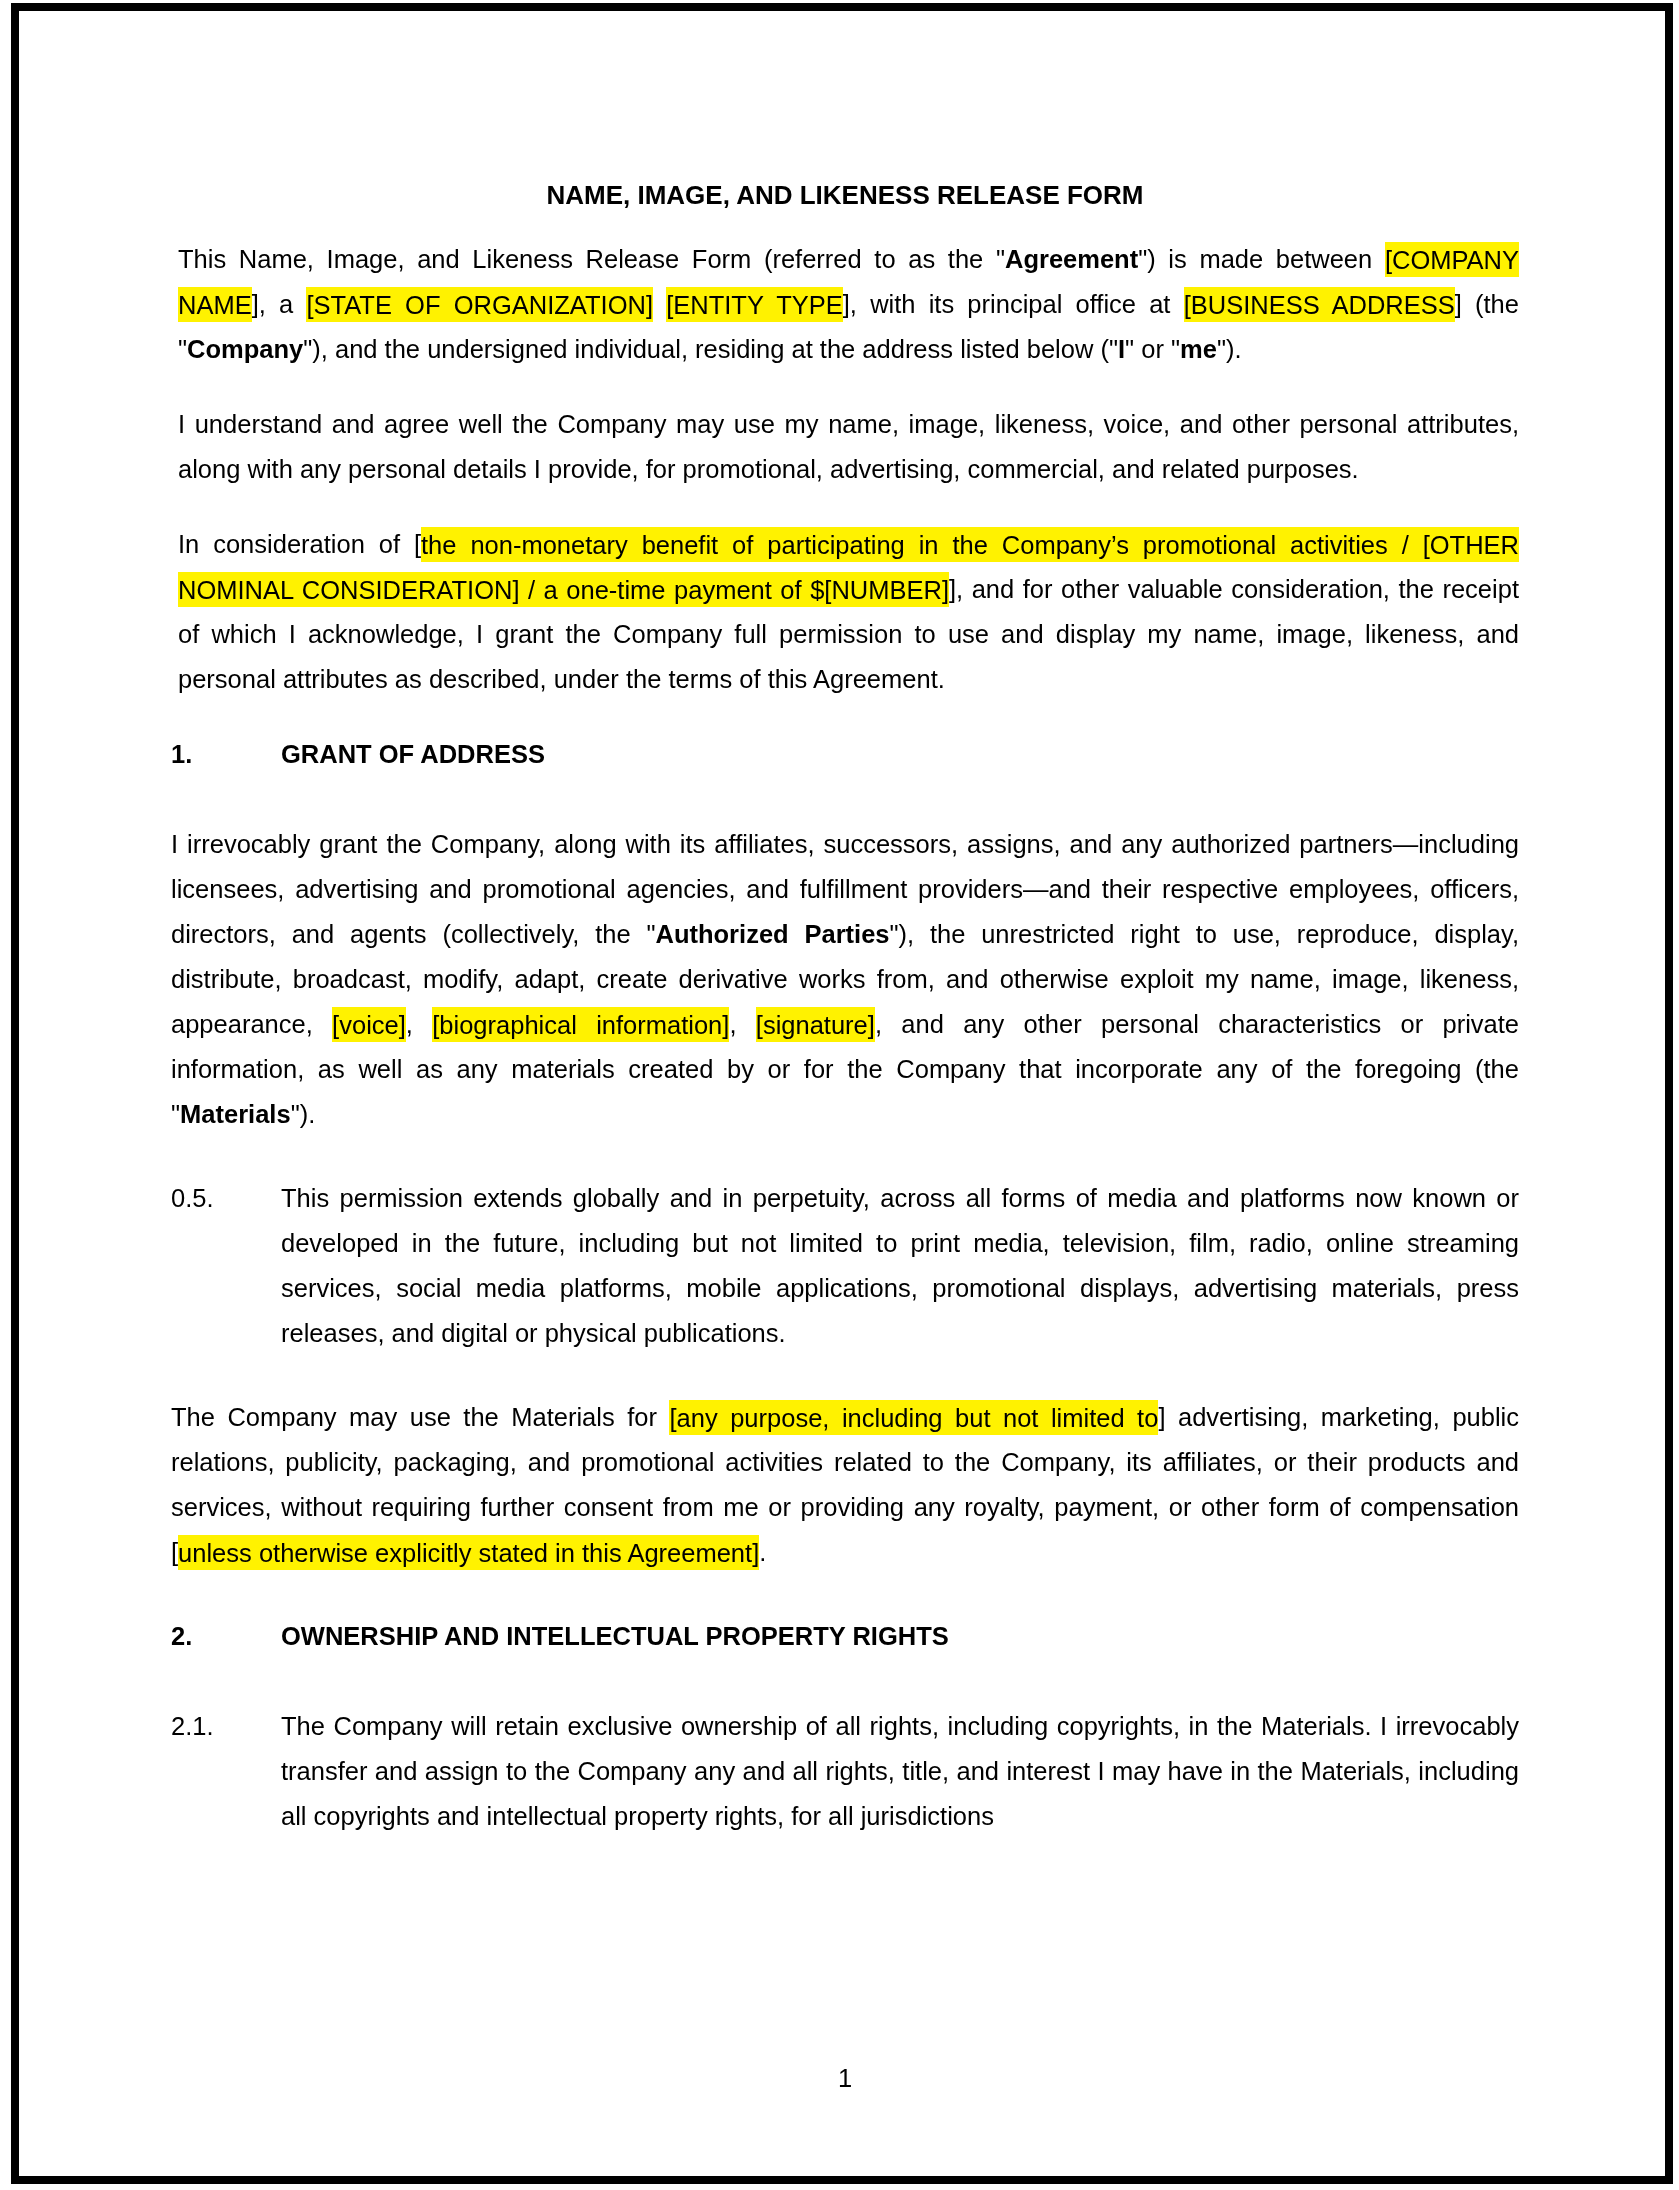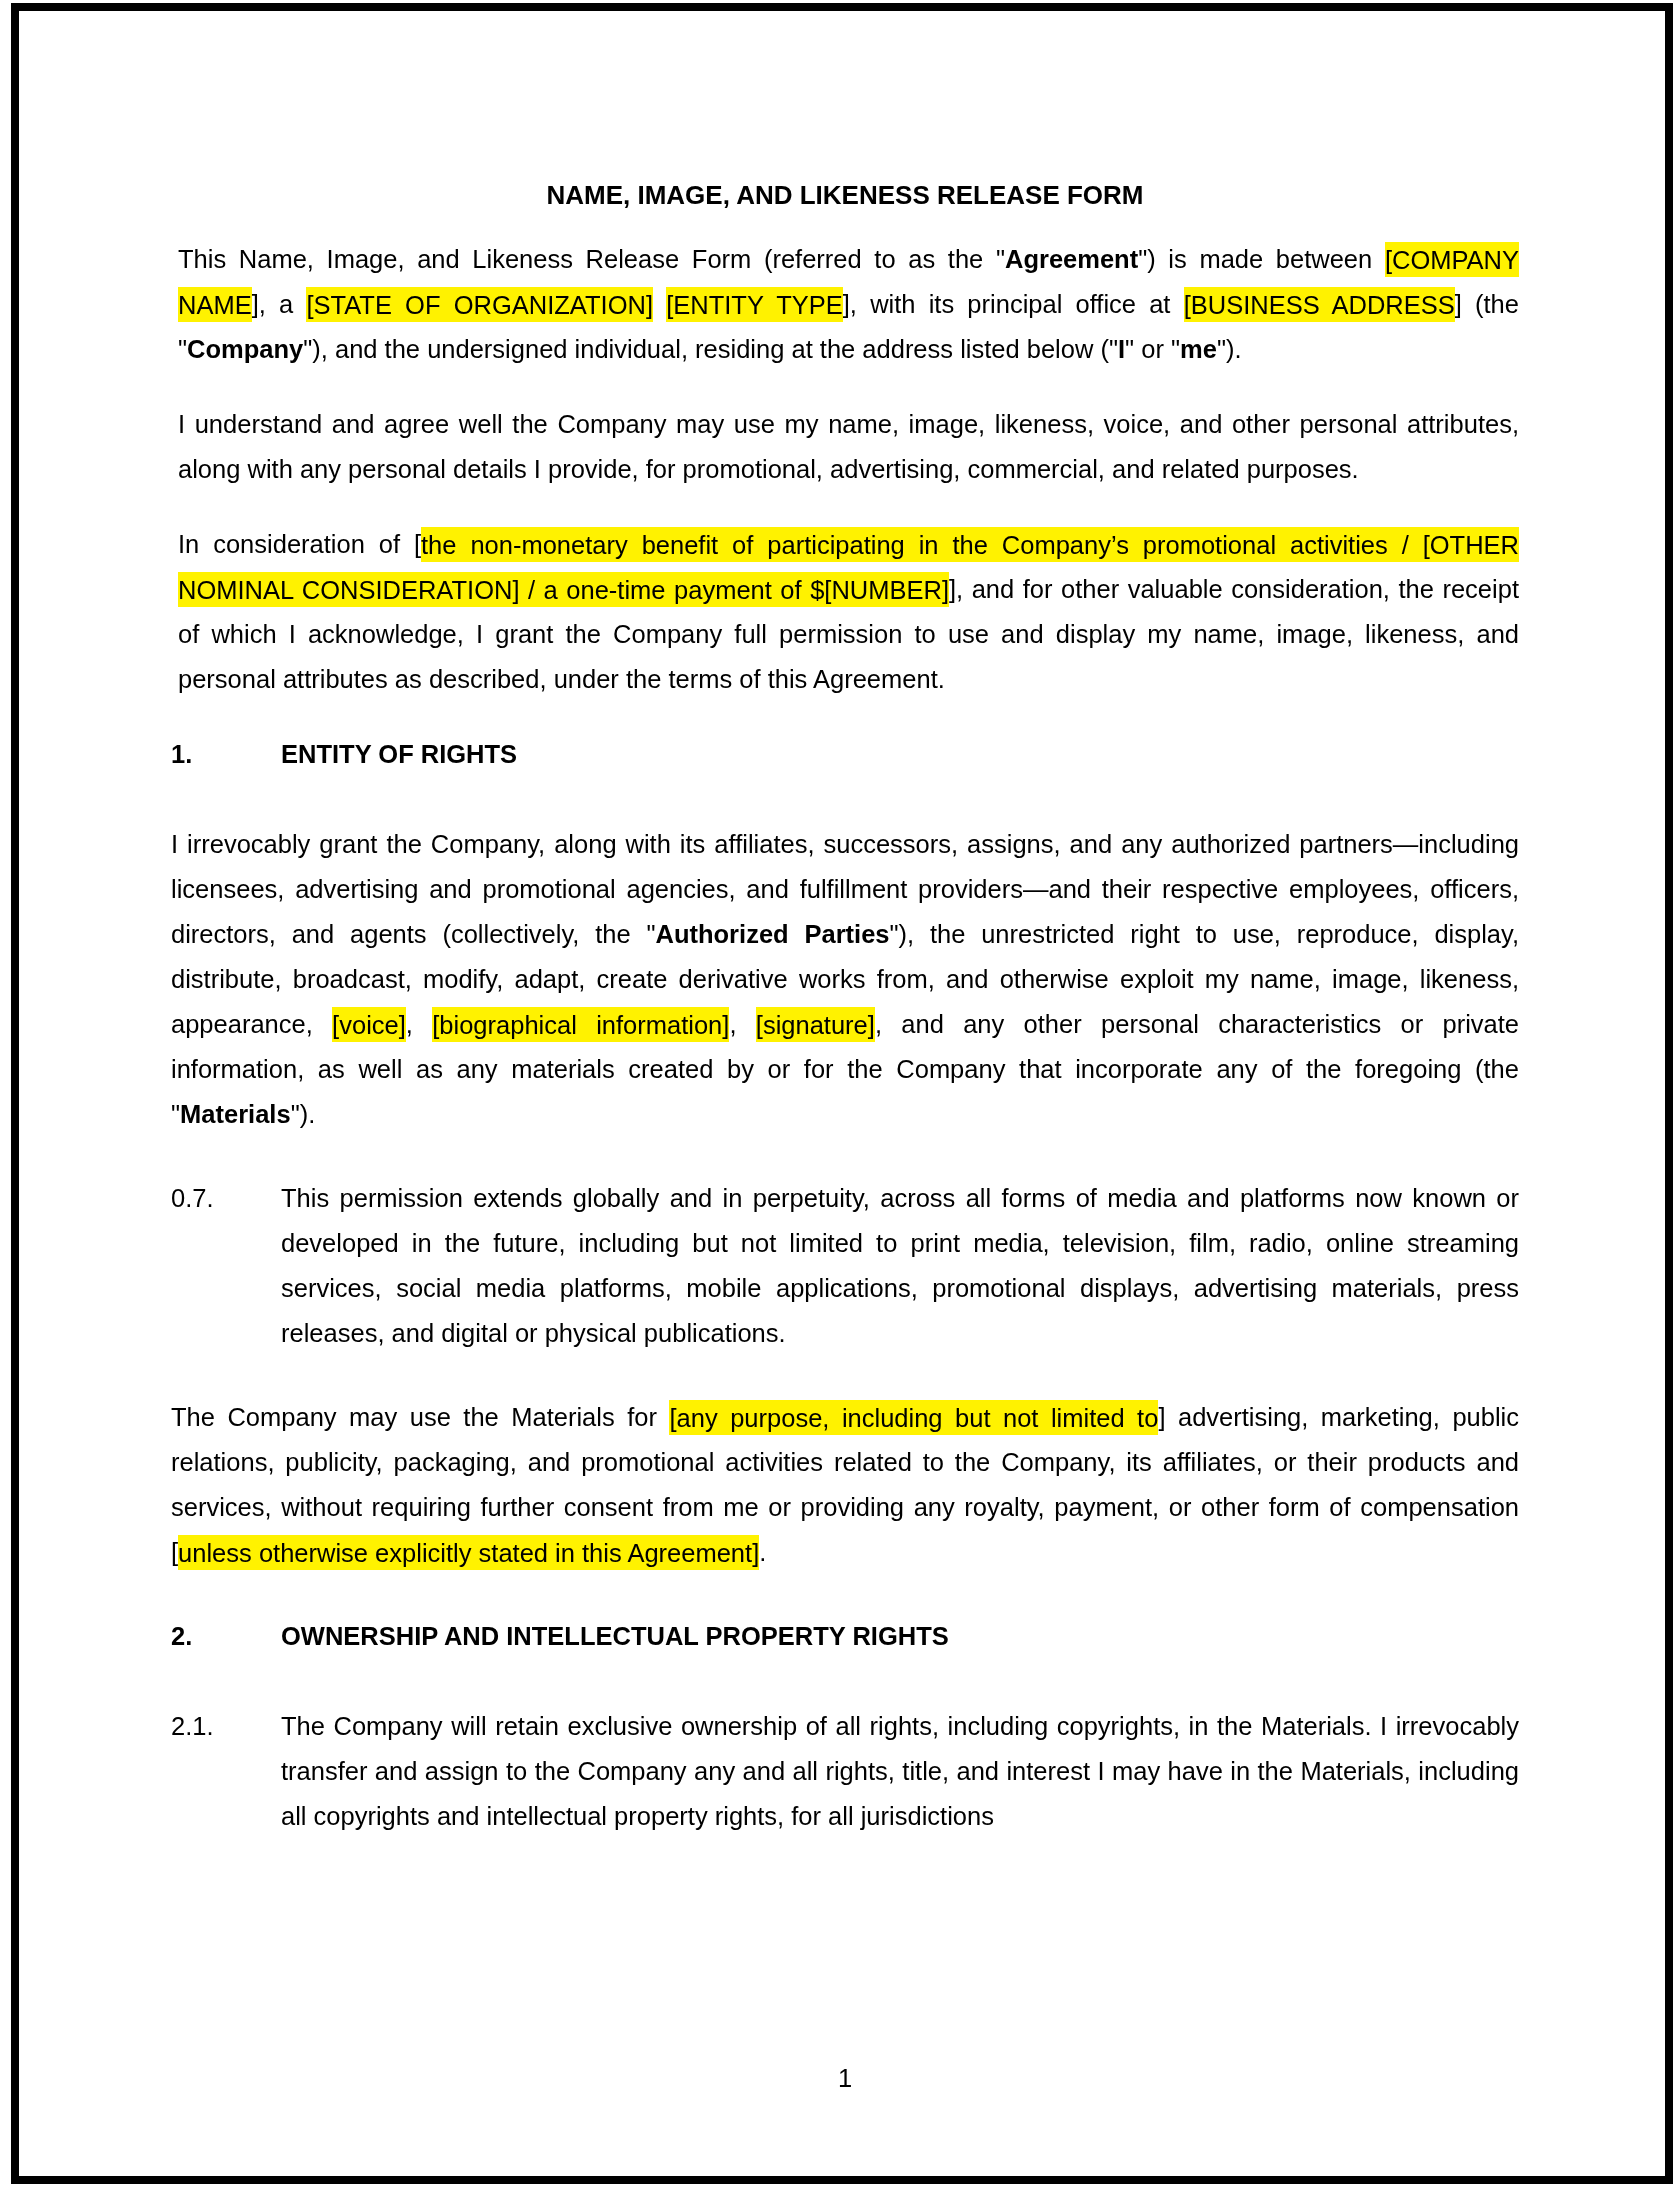--- a/index.html
+++ b/index.html
@@ -74,29 +74,29 @@
 
   <p class="para"><span>This Name, Image, and Likeness Release Form (referred to as the "</span><span class="b">Agreement</span><span>") is made between </span><span class="hl">[COMPANY NAME</span><span>], a </span><span class="hl">[STATE OF ORGANIZATION]</span><span> </span><span class="hl">[ENTITY TYPE</span><span>], with its principal office at </span><span class="hl">[BUSINESS ADDRESS</span><span>] (the "</span><span class="b">Company</span><span>"), and the undersigned individual, residing at the address listed below ("</span><span class="b">I</span><span>" or "</span><span class="b">me</span><span>").</span></p>
 
   <p class="para"><span>I understand and agree well the Company may use my name, image, likeness, voice, and other personal attributes, along with any personal details I provide, for promotional, advertising, commercial, and related purposes.</span></p>
 
   <p class="para"><span>In consideration of [</span><span class="hl">the non-monetary benefit of participating in the Company’s promotional activities / [OTHER NOMINAL CONSIDERATION] / a one-time payment of $[NUMBER]</span><span>], and for other valuable consideration, the receipt of which I acknowledge, I grant the Company full permission to use and display my name, image, likeness, and personal attributes as described, under the terms of this Agreement.</span></p>
 
   <div class="section">
     <div class="item heading">
       <span class="num b">1.</span>
-      <span class="body b">ENTITY OF RIGHTS</span>
+      <span class="body b">GRANT OF ADDRESS</span>
     </div>
 
     <div class="item">
       <span class="body"><span>I irrevocably grant the Company, along with its affiliates, successors, assigns, and any authorized partners—including licensees, advertising and promotional agencies, and fulfillment providers—and their respective employees, officers, directors, and agents (collectively, the "</span><span class="b">Authorized Parties</span><span>"), the unrestricted right to use, reproduce, display, distribute, broadcast, modify, adapt, create derivative works from, and otherwise exploit my name, image, likeness, appearance, </span><span class="hl">[voice]</span><span>, </span><span class="hl">[biographical information]</span><span>, </span><span class="hl">[signature]</span><span>, and any other personal characteristics or private information, as well as any materials created by or for the Company that incorporate any of the foregoing (the "</span><span class="b">Materials</span><span>").</span></span>
     </div>
 
     <div class="item">
-      <span class="num">0.7.</span>
+      <span class="num">0.5.</span>
       <span class="body"><span>This permission extends globally and in perpetuity, across all forms of media and platforms now known or developed in the future, including but not limited to print media, television, film, radio, online streaming services, social media platforms, mobile applications, promotional displays, advertising materials, press releases, and digital or physical publications.</span></span>
     </div>
 
     <div class="item">
       <span class="body"><span>The Company may use the Materials for </span><span class="hl">[any purpose, including but not limited to</span><span>] advertising, marketing, public relations, publicity, packaging, and promotional activities related to the Company, its affiliates, or their products and services, without requiring further consent from me or providing any royalty, payment, or other form of compensation [</span><span class="hl">unless otherwise explicitly stated in this Agreement]</span><span>.</span></span>
     </div>
   </div>
 
   <div class="section">
     <div class="item heading">

